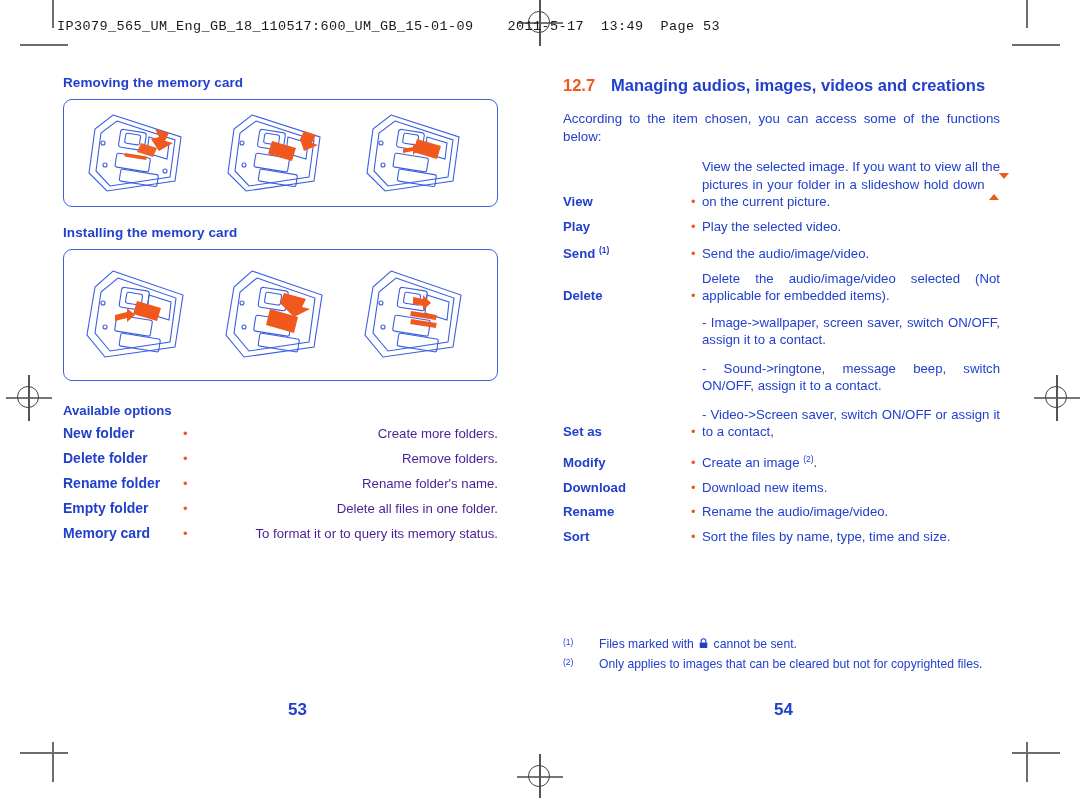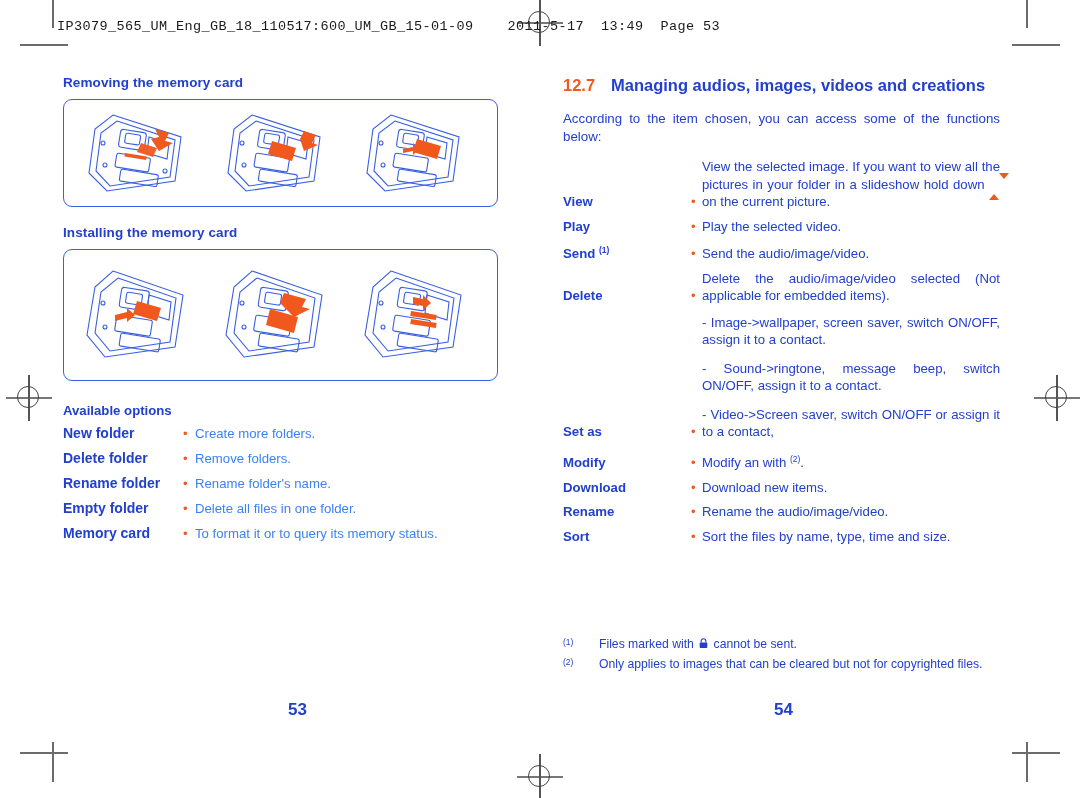--- a/index.html
+++ b/index.html
@@ -53,21 +53,21 @@
   }
 
   
   .opt-title{font-size:13.2px;font-weight:bold;color:#2240cc;margin:22px 0 7px 0;}
   .opt-row{display:flex;margin-bottom:8px;align-items:flex-start;}
   .opt-term{
     width:120px;flex:0 0 120px;font-weight:bold;font-size:14px;
     color:#2240cc;line-height:17px;
   }
   .opt-bullet{flex:0 0 12px;color:#f0581e;font-size:13px;line-height:17px;}
-  .opt-desc{flex:1;font-size:13.2px;line-height:17px;color:#3b82f6;}
+  .opt-desc{flex:1;font-size:13.2px;line-height:17px;color:#4c1d95;text-align:right;}
 
   
   .sec-head{display:flex;align-items:flex-start;margin:0 0 14px 0;}
   .sec-num{
     color:#f0581e;font-weight:bold;font-size:16.5px;
     flex:0 0 48px;line-height:21px;
   }
   .sec-title{
     color:#2240cc;font-weight:bold;font-size:16.5px;line-height:21px;
   }
@@ -329,21 +329,21 @@
       <div class="fn-desc">
         <div class="sub-item">- Image-&gt;wallpaper, screen saver, switch ON/OFF, assign it to a contact.</div>
         <div class="sub-item">- Sound-&gt;ringtone, message beep, switch ON/OFF, assign it to a contact.</div>
         <div class="sub-item">- Video-&gt;Screen saver, switch ON/OFF or assign it to a contact,</div>
       </div>
     </div>
 
     <div class="fn-row" style="margin-top:10px;">
       <div class="fn-term">Modify</div>
       <div class="fn-bullet">•</div>
-      <div class="fn-desc"><span>Modify an with </span><sup>(2)</sup><span>.</span></div>
+      <div class="fn-desc"><span>Create an image </span><sup>(2)</sup><span>.</span></div>
     </div>
 
     <div class="fn-row">
       <div class="fn-term">Download</div>
       <div class="fn-bullet">•</div>
       <div class="fn-desc">Download new items.</div>
     </div>
 
     <div class="fn-row">
       <div class="fn-term">Rename</div>

